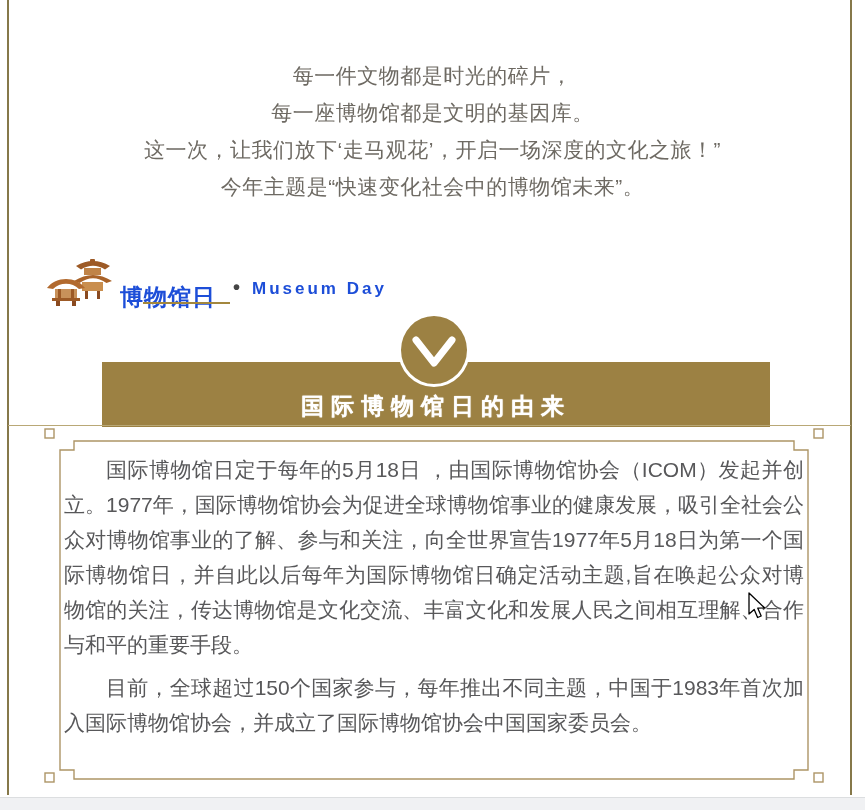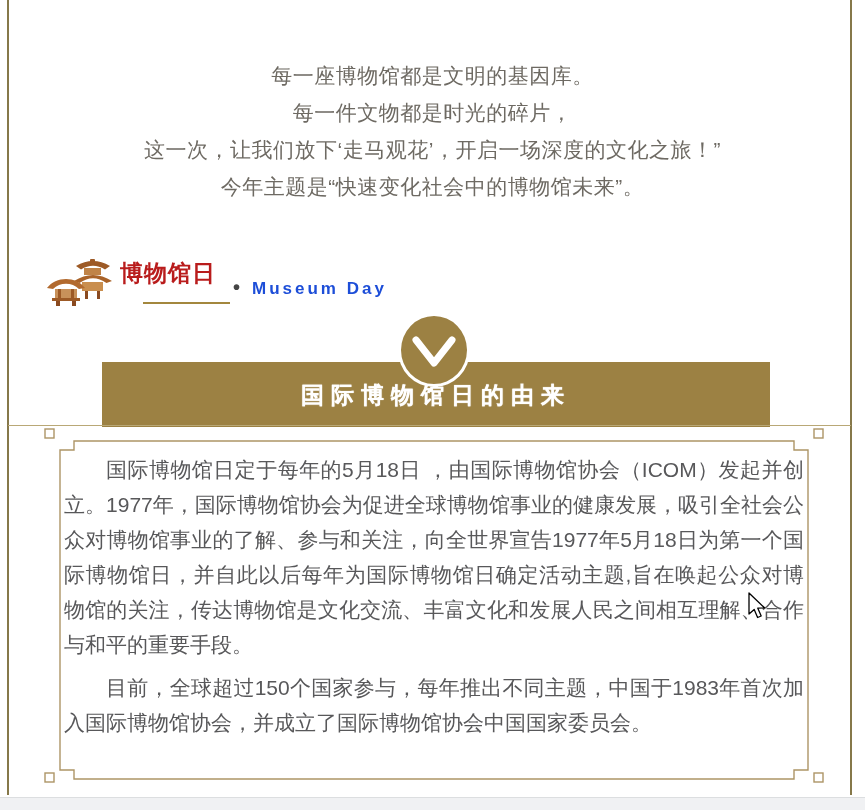--- a/index.html
+++ b/index.html
@@ -9,30 +9,30 @@
   }
   
   .side-line{position:absolute;top:0;width:2px;height:795px;background:#86784a;}
   .side-line.left{left:7px;}
   .side-line.right{left:850px;}
   
   .intro{position:absolute;left:0;top:57px;width:865px;text-align:center;color:#6e6a63;}
   .intro p{margin:0;font-size:21px;line-height:37px;letter-spacing:0.5px;}
   
   .logo-icon{position:absolute;left:46px;top:256px;width:70px;height:52px;}
-  .logo-title{position:absolute;left:120px;top:258px;font-size:23px;font-weight:bold;color:#b91c1c;letter-spacing:1px;}
+  .logo-title{position:absolute;left:120px;top:282px;font-size:23px;font-weight:bold;color:#1d4ed8;letter-spacing:1px;}
   .logo-underline{position:absolute;left:143px;top:302px;width:87px;height:2px;background:#a3873d;}
   .logo-dot{position:absolute;left:233px;top:276px;font-size:20px;font-weight:bold;color:#454545;}
   .logo-subtitle{position:absolute;left:252px;top:279px;font-size:17px;font-weight:bold;letter-spacing:3px;color:#1d4ed8;}
   
   .divider-line{position:absolute;left:8px;top:425px;width:843px;height:1px;background:#b9a876;z-index:6;}
   
   .banner{
     position:absolute;left:102px;top:362px;width:668px;height:65px;background:#9c8143;z-index:4;
-    display:flex;justify-content:center;align-items:flex-end;box-sizing:border-box;padding-bottom:16px;
+    display:flex;justify-content:center;align-items:flex-end;box-sizing:border-box;padding-bottom:5px;
   }
   .banner span{color:#ffffff;font-size:23px;font-weight:bold;letter-spacing:7px;text-shadow:0 0 1px #fff;}
   
   .badge{
     position:absolute;left:398px;top:313px;width:72px;height:74px;z-index:5;
     background:#9c8143;border:3px solid #ffffff;border-radius:50%;box-sizing:border-box;
   }
   .badge svg{position:absolute;left:-3px;top:-3px;}
   
   .frame-svg{position:absolute;left:40px;top:424px;width:790px;height:365px;z-index:1;pointer-events:none;}
@@ -46,22 +46,22 @@
 </style>
 </head>
 <body>
 
 <div class="page">
 
   <div class="side-line left"></div>
   <div class="side-line right"></div>
 
   <section class="intro">
+    <p>每一件文物都是时光的碎片，</p>
     <p>每一座博物馆都是文明的基因库。</p>
-    <p>每一件文物都是时光的碎片，</p>
     <p>这一次，让我们放下‘走马观花’，开启一场深度的文化之旅！”</p>
     <p>今年主题是“快速变化社会中的博物馆未来”。</p>
   </section>
 
   <svg class="logo-icon" viewBox="0 0 70 52">
 
     <path d="M30 10 Q47 0 64 10 L59 13.5 Q47 6 35 13.5 Z" fill="#9d5a26"></path>
     <rect x="44" y="3" width="5" height="6" rx="1" fill="#9d5a26"></rect>
     <rect x="38" y="12" width="17" height="7" fill="#c08347"></rect>
     <path d="M28 25 Q47 13 66 25 L60.5 27 Q47 17.5 33.5 27 Z" fill="#a96228"></path>

